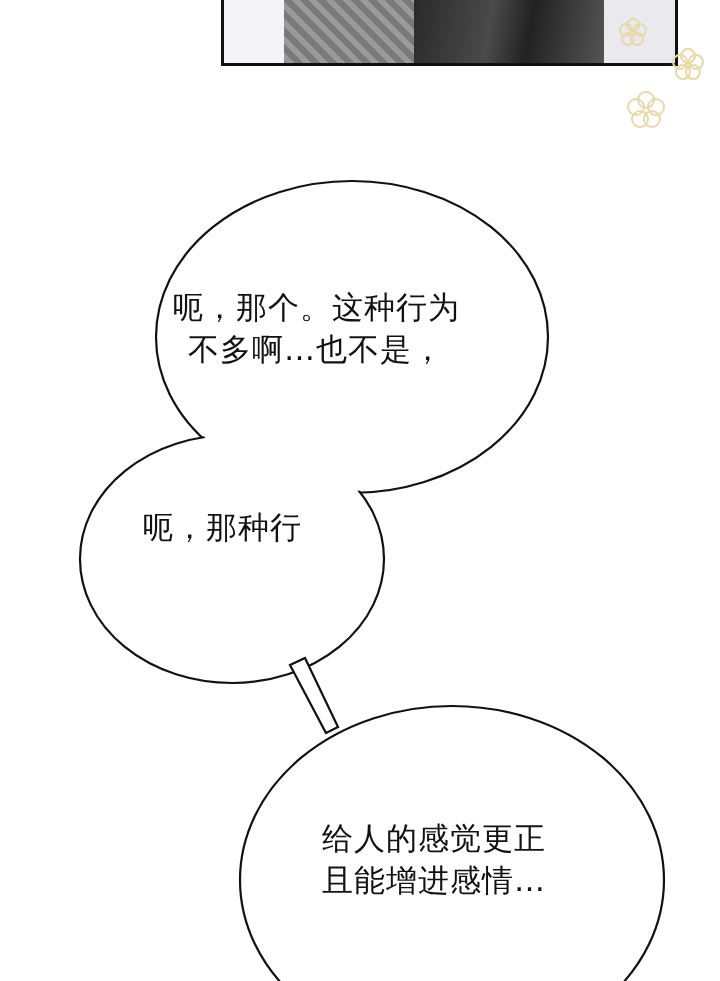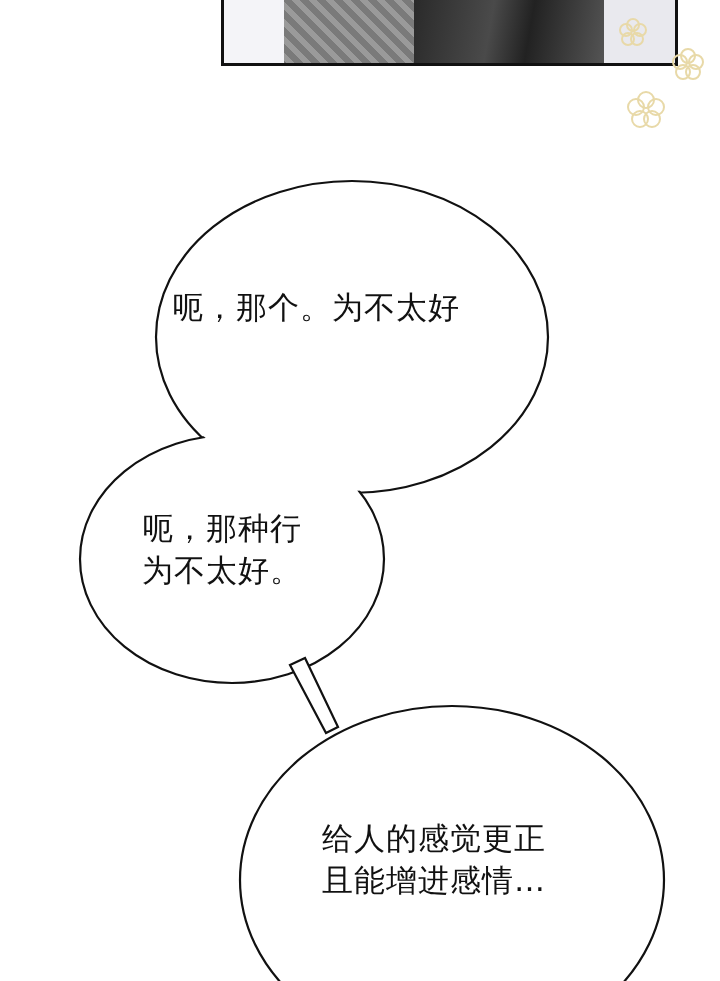--- a/index.html
+++ b/index.html
@@ -63,24 +63,24 @@
     <ellipse cx="452" cy="880" rx="210" ry="172"></ellipse>
   </g>
 
   <g stroke="#111" stroke-width="2.2" fill="#fff">
     <polygon points="290,665 305,658 338,727 326,733"></polygon>
   </g>
   <rect x="292" y="660" width="0" height="0" fill="#fff"></rect>
 </svg>
 
 <div class="txt" style="left:172px; top:286px;">
-  <div>呃，那个。为不太好</div>
+  <div>呃，那个。这种行为</div>
+  <div>不多啊…也不是，</div>
 </div>
 
-<div class="txt" style="left:142px; top:507px; text-align:right;">
+<div class="txt" style="left:142px; top:507px; text-align:right;font-family:Liberation Serif, serif;">
   <div>呃，那种行</div>
-  <div>为不太好。</div>
 </div>
 
 <div class="txt" style="left:322px; top:817px; text-align:left;">
   <div>给人的感觉更正</div>
   <div>且能增进感情…</div>
 </div>
 
 </body></html>

